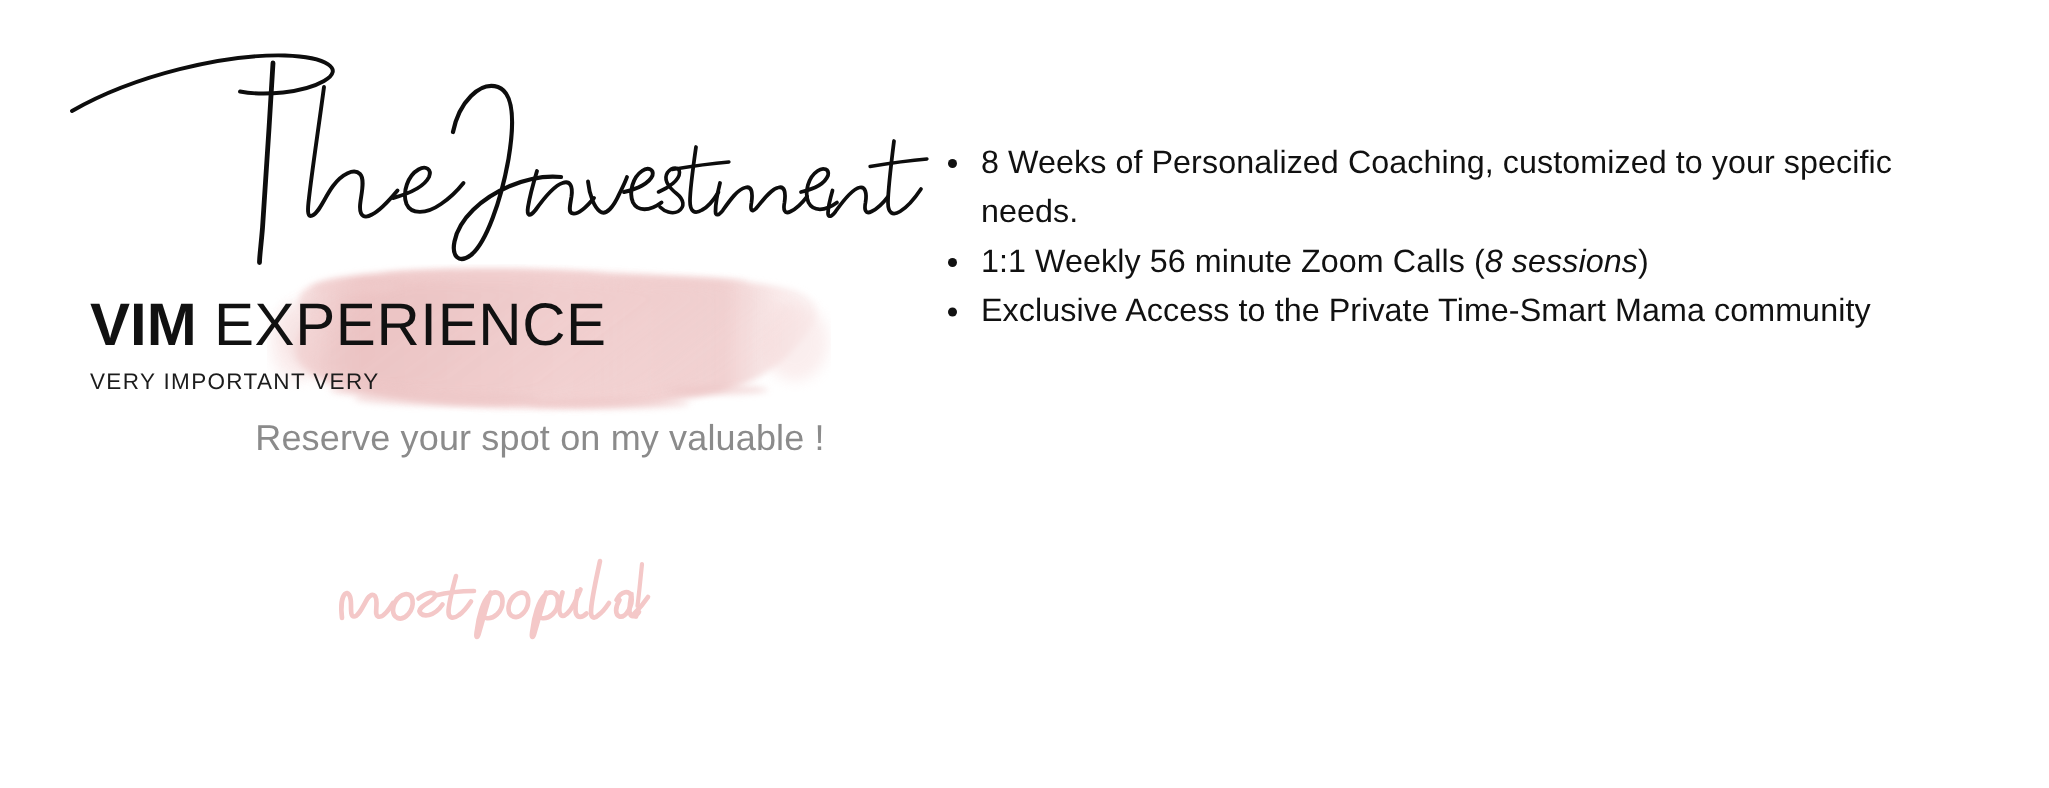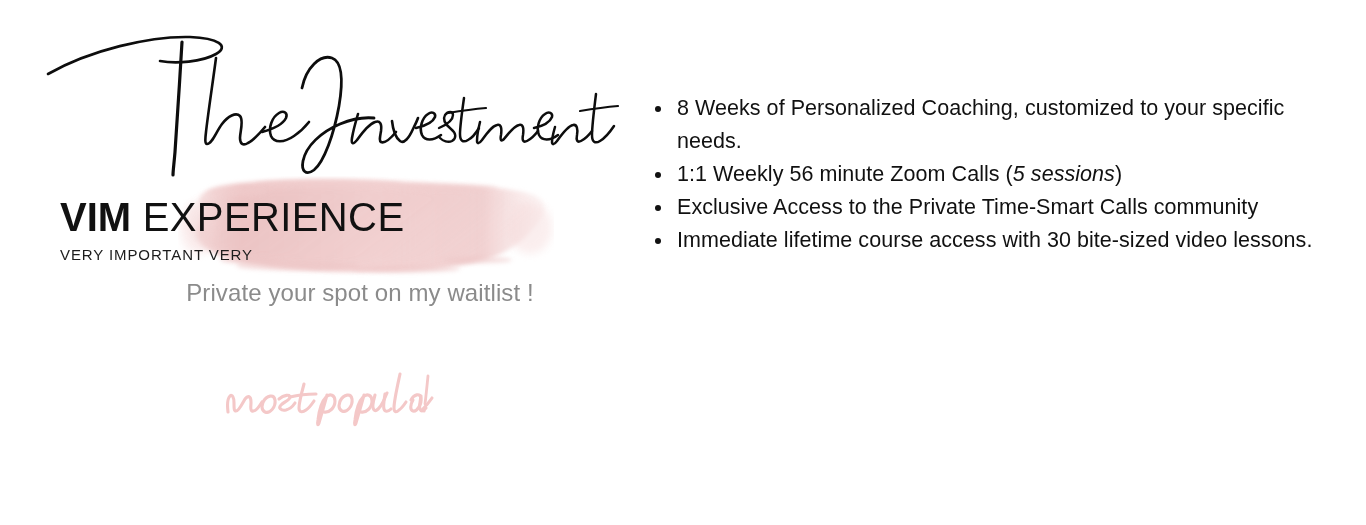--- a/index.html
+++ b/index.html
@@ -97,21 +97,21 @@
     left: 222px;
     top: 368px;
     width: 210px;
     height: 60px;
   }
   .most-popular svg { display: block; width: 100%; height: 100%; overflow: visible; }
 
   
   .right-col {
     position: absolute;
-    left: 649px;
+    left: 626px;
     top: 92px;
     width: 670px;
   }
   ul.benefits {
     list-style: none;
     margin: 0;
     padding: 0;
   }
   ul.benefits > li {
     position: relative;
@@ -253,21 +253,21 @@
       </svg>
     </div>
 
     <div class="badge-block">
       <div class="badge-title">
         <span class="vim">VIM</span><span class="light"> EXPERIENCE</span>
       </div>
       <div class="badge-sub">VERY IMPORTANT VERY</div>
     </div>
 
-    <div class="waitlist-line">Private your spot on my waitlist !</div>
+    <div class="waitlist-line">Reserve your spot on my valuable !</div>
 
     <div class="most-popular" title="most popular!">
       <svg viewBox="0 0 210 60" xmlns="http://www.w3.org/2000/svg" fill="none" stroke="#f4c8c8" stroke-width="3.1" stroke-linecap="round" stroke-linejoin="round">
 
         <path d="M6 44 C5 36 6 30 8 28 C10 26 12 29 12 35 C12 40 12 43 14 43
                  C17 43 20 36 23 31 C26 27 29 28 29 34 C29 39 28 42 30 43
                  C33 44 37 39 40 34"></path>
 
         <path d="M41 34 C45 27 52 26 53 32 C54 39 48 46 43 44 C39 42 39 36 43 31"></path>
 
@@ -304,24 +304,21 @@
     </div>
 
   </div>
 
   <div class="right-col">
     <ul class="benefits">
       <li>
         <span>8 Weeks of Personalized Coaching, customized to your specific needs.</span>
       </li>
       <li>
-        <span>1:1 Weekly 56 minute Zoom Calls (</span><em>5 sessions</em><span>)</span>
+        <span>1:1 Weekly 56 minute Zoom Calls (</span><em>8 sessions</em><span>)</span>
       </li>
       <li>
-        <span>Exclusive Access to the Private Time-Smart Calls community</span>
-      </li>
-      <li>
-        <span>Immediate lifetime course access with 30 bite-sized video lessons.</span>
+        <span>Exclusive Access to the Private Time-Smart Mama community</span>
       </li>
     </ul>
   </div>
 
 </div>
 
 </body></html>

